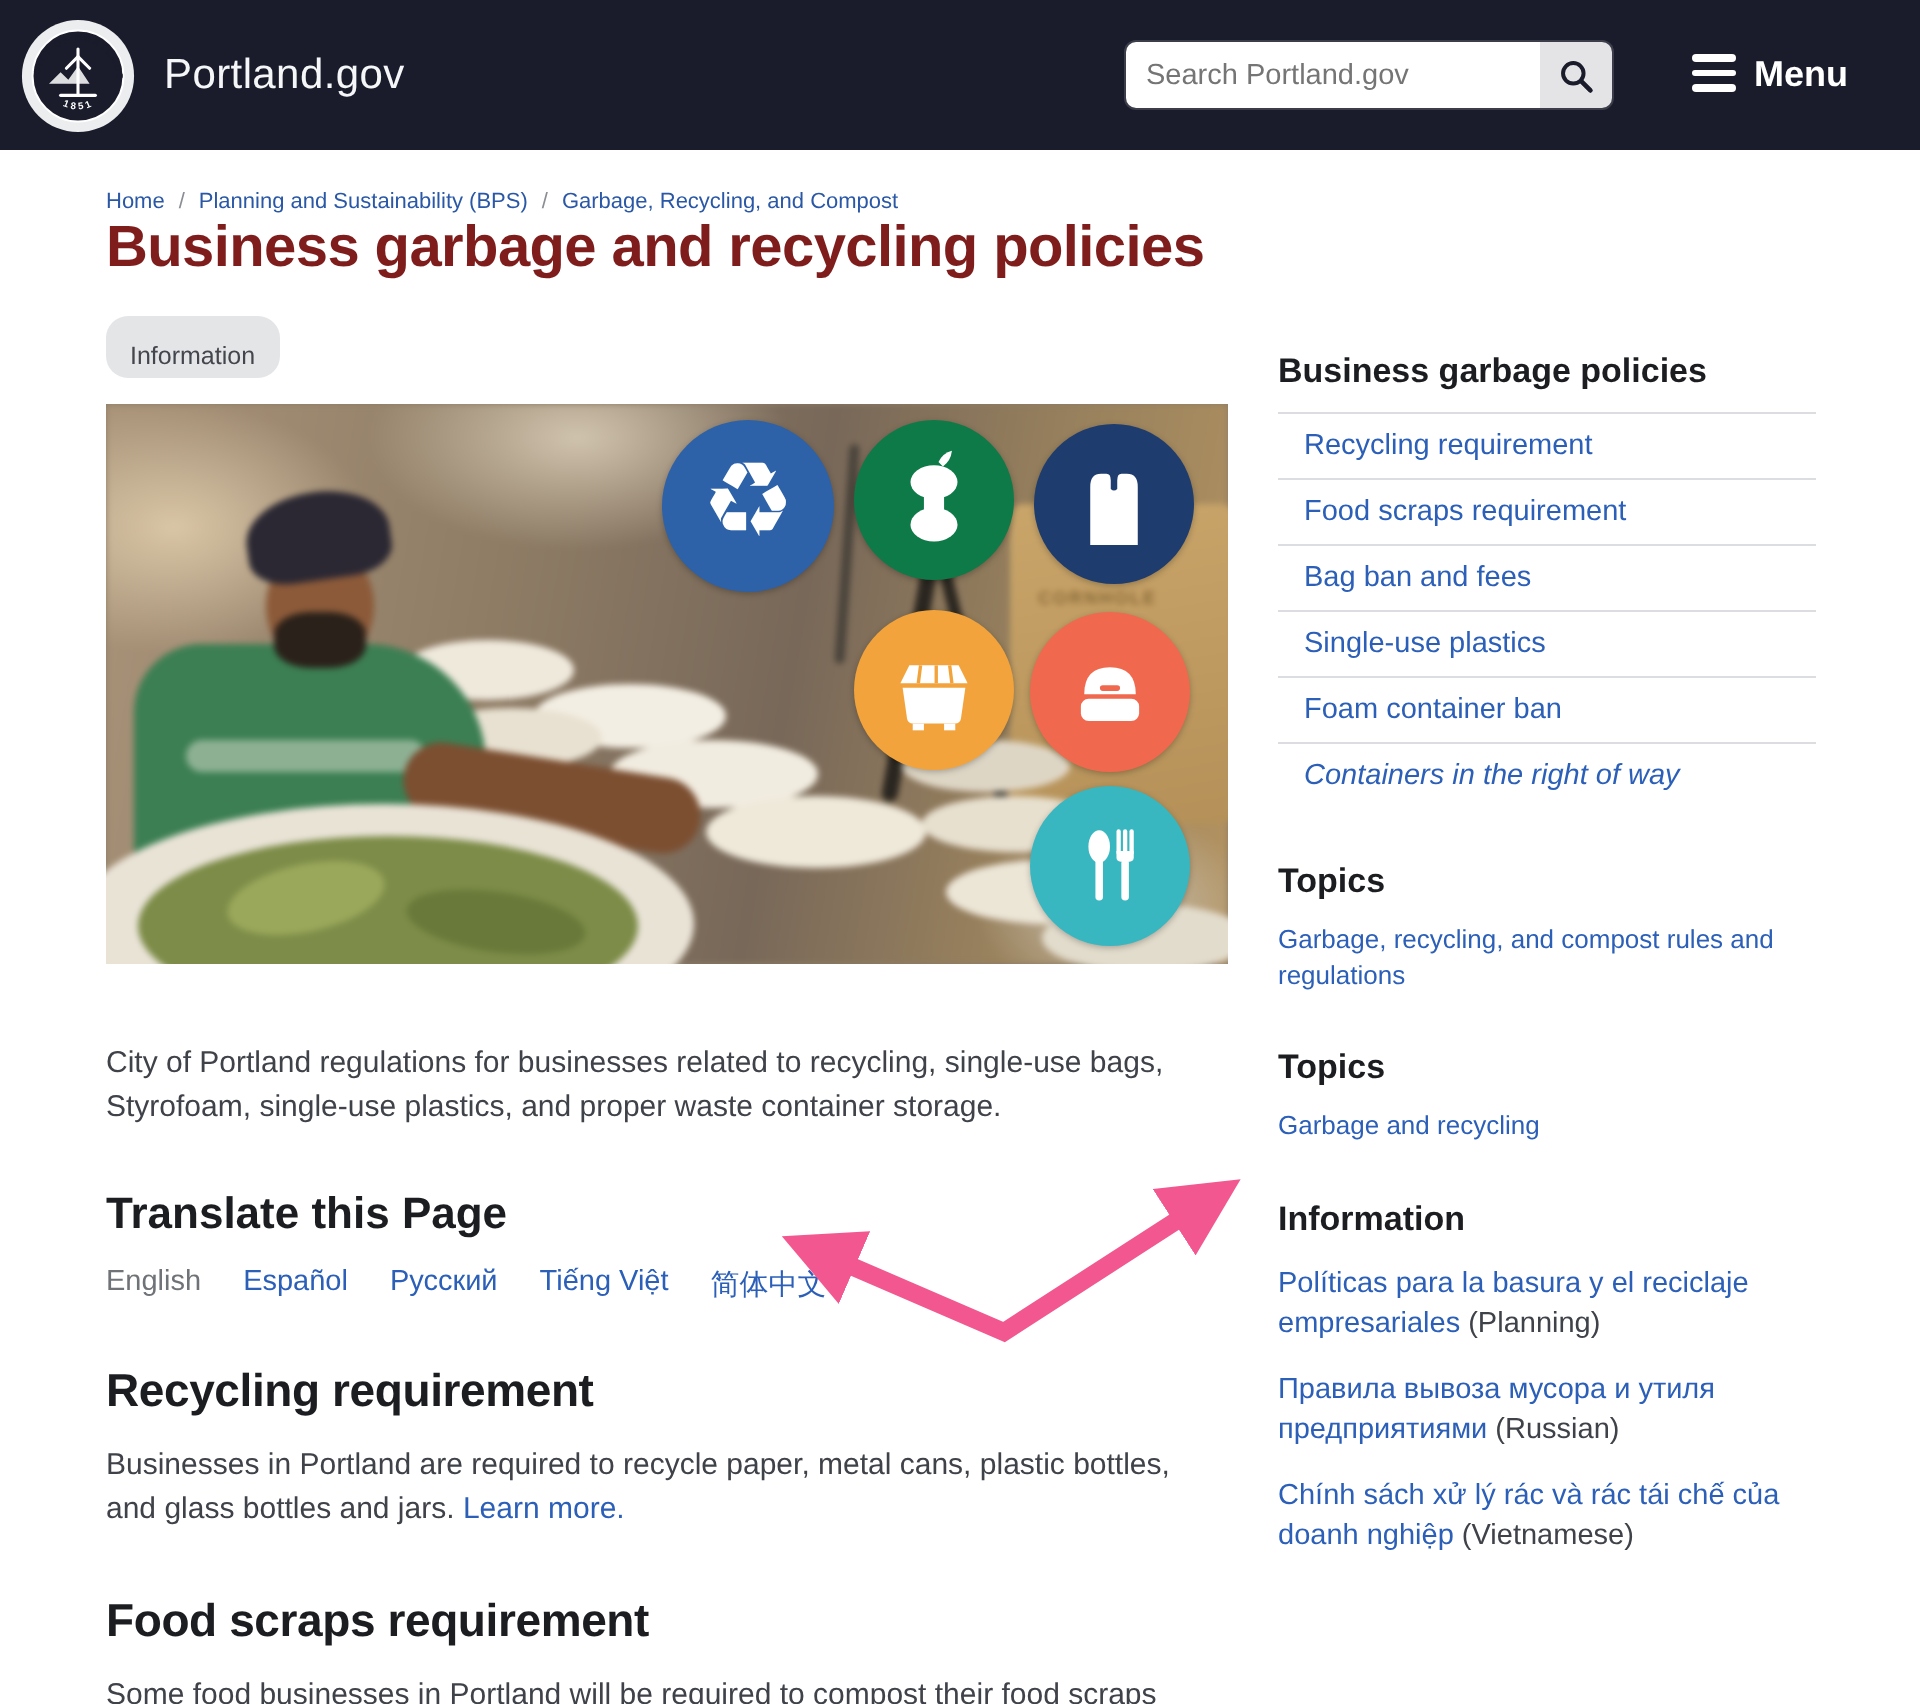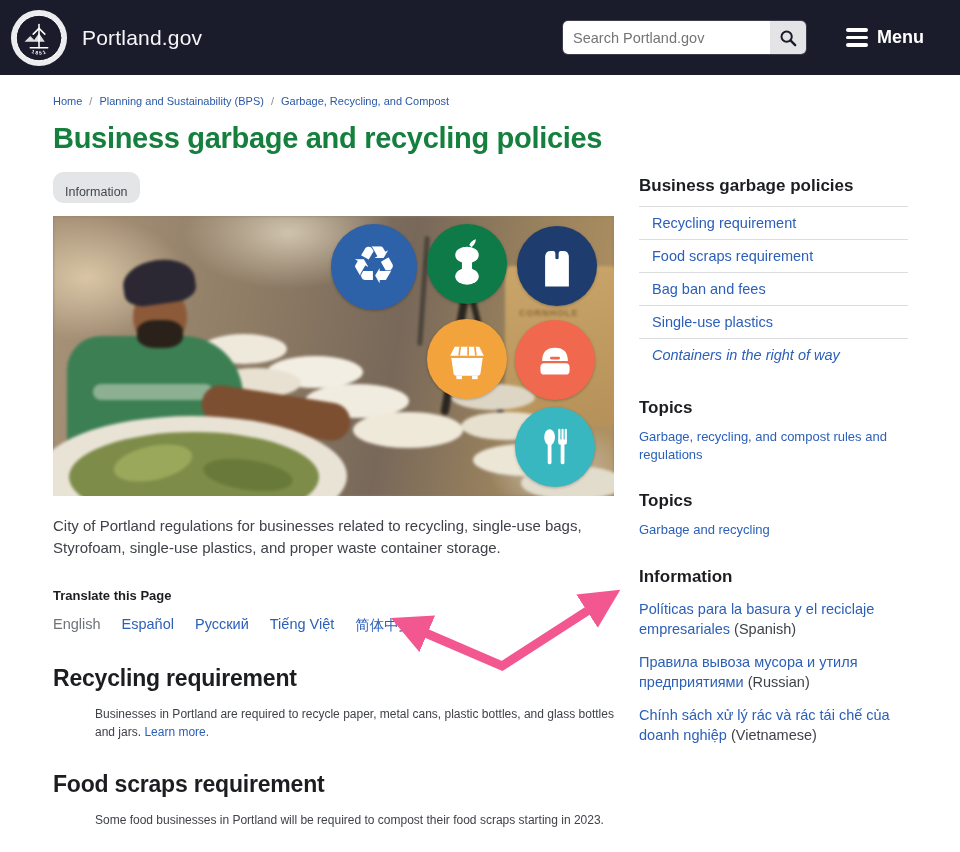--- a/index.html
+++ b/index.html
@@ -24,37 +24,37 @@
   }
   .search-input {
     border:none; outline:none; flex:1; padding:16px 10px; font-size:14.5px; color:#2b2b2b;
     font-family:inherit; background:#ffffff;
   }
   .search-btn {
     width:44px; background:#e4e4e6; border:none; cursor:pointer;
     display:flex; align-items:center; justify-content:center;
   }
   .menu-btn {
-    margin-left:40px; background:none; border:none; display:flex; align-items:center; gap:9px; cursor:pointer;
+    margin-left:40px; background:none; border:none; display:flex; gap:9px; cursor:pointer;
   }
   .hamburger { display:flex; flex-direction:column; gap:4px; }
   .hamburger span { width:22px; height:3.5px; background:#ffffff; border-radius:2px; }
   .menu-label { color:#ffffff; font-size:18px; font-weight:700; }
 
   
   .breadcrumb { padding:20px 52px 0 53px; font-size:11px; }
   .breadcrumb a { color:#2a58a6; }
   .crumb-sep { color:#8a8d93; margin:0 7px; }
 
   
   .main { display:flex; padding:0 52px 40px 53px; }
   .content { width:561px; flex:0 0 561px; }
   .sidebar { width:269px; flex:0 0 269px; margin-left:25px; padding-top:69px; }
 
-  .page-title { font-size:29px; font-weight:700; color:#15803d; margin-top:15px; letter-spacing:-0.3px; }
+  .page-title { font-size:29px; font-weight:700; color:#7f1d1d; margin-top:1px; letter-spacing:-0.3px; }
   .badge {
     display:inline-block; margin-top:17px; background:#e4e5e7; color:#43464d;
     font-size:12.5px; padding:13px 12px 4px; border-radius:11px;
   }
 
   
   .hero { position:relative; width:561px; height:280px; margin-top:13px; overflow:hidden; background:#8d7c66; }
   .photo-real { position:absolute; inset:0; filter:blur(1.6px) saturate(1.05); }
   .photo-bg { position:absolute; inset:0;
     background:
@@ -67,28 +67,28 @@
   .cable { position:absolute; background:#2a2620; border-radius:4px; }
   .photo-icons { position:absolute; inset:0; }
   .badge-circle {
     position:absolute; border-radius:50%; display:flex; align-items:center; justify-content:center;
     box-shadow:0 1px 3px rgba(0,0,0,0.25);
   }
   .badge-circle svg { display:block; }
   .recycle-glyph { color:#ffffff; font-family:"DejaVu Sans",sans-serif; font-size:52px; line-height:1; transform:translateY(-2px); }
   .box-label { position:absolute; font-size:9px; font-weight:700; color:#8a6a3a; letter-spacing:1px; }
 
-  .summary { margin-top:19px; font-size:15px; line-height:1.45; color:#3f4249; width:545px; }
-
-  .translate-heading { margin-top:29px; font-size:13px; font-weight:700; color:#1c1d21; }
+  .summary { margin-top:39px; font-size:15px; line-height:1.45; color:#3f4249; width:545px; }
+
+  .translate-heading { margin-top:29px; font-size:22px; font-weight:700; color:#1c1d21; }
   .lang-row { margin-top:13px; font-size:14.5px; display:flex; gap:21px; }
   .lang-current { color:#6f7377; }
 
   .section-heading { margin-top:30px; font-size:23px; font-weight:700; color:#1c1d21; letter-spacing:-0.2px; }
-  .section-body { margin-top:13px; font-size:12px; line-height:1.5; color:#3f4249;margin-left:42px; }
+  .section-body { margin-top:13px; font-size:15px; line-height:1.5; color:#3f4249; }
   .learn-block { display:inline-block; }
 
   
   .sidebar-heading { font-size:17px; font-weight:700; color:#1c1d21; padding-bottom:10px; }
   .policy-list { list-style:none; border-top:1px solid #dcdde0; }
   .policy-list li { border-bottom:1px solid #dcdde0; }
   .policy-list li:last-child { border-bottom:none;font-style:italic; }
   .policy-list a { display:block; padding:8px 0 8px 13px; font-size:14.5px; }
   .sb-section-heading { font-size:17px; font-weight:700; color:#1c1d21; margin-top:27px; }
   .sb-link { display:block; margin-top:10px; font-size:13px; line-height:1.4; }
@@ -272,33 +272,36 @@
       <li>
           <a href="#">Food scraps requirement</a>
         </li>
       <li>
           <a href="#">Bag ban and fees</a>
         </li>
       <li>
           <a href="#">Single-use plastics</a>
         </li>
       <li>
+          <a href="#">Foam container ban</a>
+        </li>
+      <li>
           <a href="#">Containers in the right of way</a>
         </li>
     </ul>
 
     <h3 class="sb-section-heading">Topics</h3>
     <a href="#" class="sb-link">Garbage, recycling, and compost rules and regulations</a>
 
     <h3 class="sb-section-heading">Topics</h3>
     <a href="#" class="sb-link">Garbage and recycling</a>
 
     <h3 class="sb-section-heading">Information</h3>
     <p class="trans-item">
-      <a href="#">Políticas para la basura y el reciclaje empresariales</a><span class="trans-suffix"> (Spanish)</span>
+      <a href="#">Políticas para la basura y el reciclaje empresariales</a><span class="trans-suffix"> (Planning)</span>
     </p>
     <p class="trans-item">
       <a href="#">Правила вывоза мусора и утиля предприятиями</a><span class="trans-suffix"> (Russian)</span>
     </p>
     <p class="trans-item">
       <a href="#">Chính sách xử lý rác và rác tái chế của doanh nghiệp</a><span class="trans-suffix"> (Vietnamese)</span>
     </p>
   </aside>
 </div>
 

